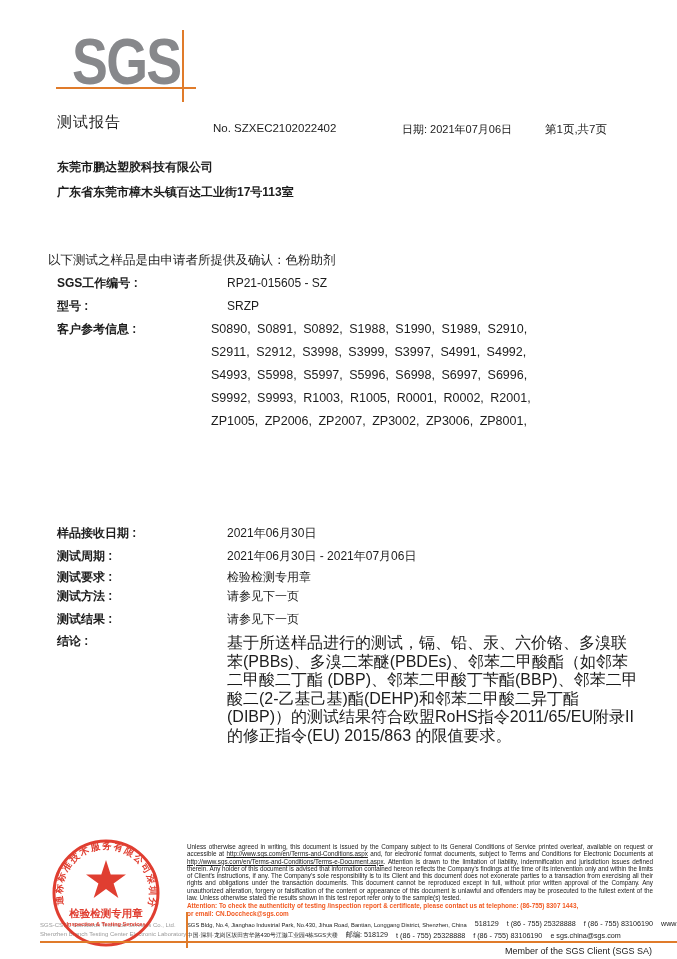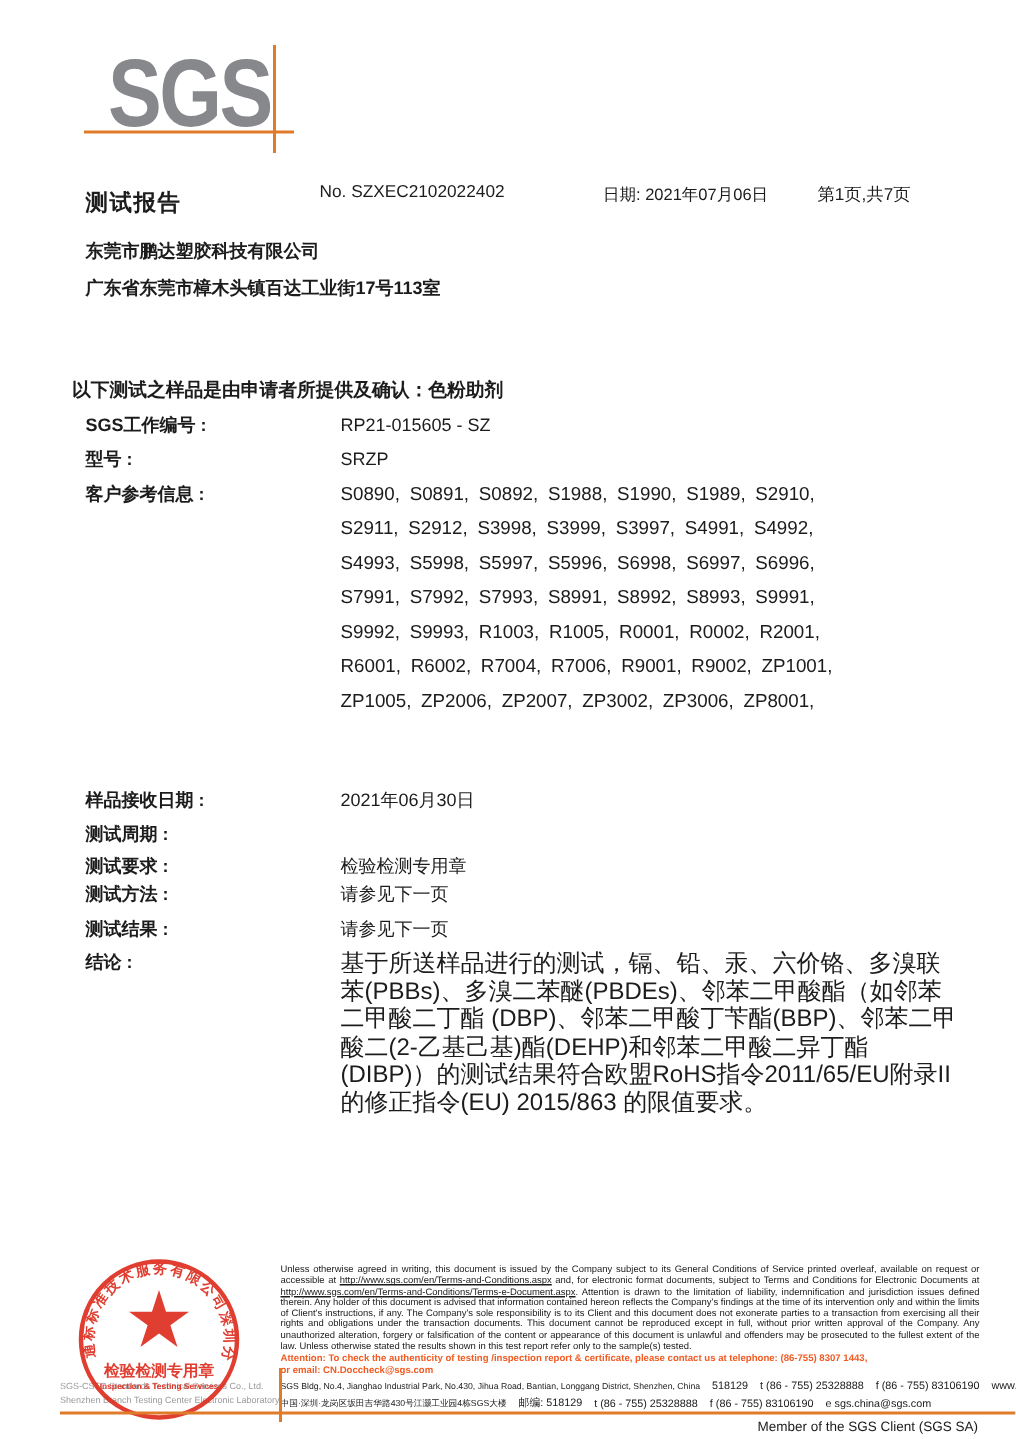--- a/index.html
+++ b/index.html
@@ -12,35 +12,35 @@
   .logo-text{
     position:absolute;left:72px;top:36px;
     font-family:"Liberation Sans",sans-serif;font-weight:bold;
     font-size:64px;line-height:52px;color:#87888b;letter-spacing:-2px;
     transform:scaleX(.84);transform-origin:left top;
   }
   .logo-hline{position:absolute;left:56px;top:87px;width:140px;height:2px;background:#e07b2a}
   .logo-vline{position:absolute;left:182px;top:30px;width:2px;height:72px;background:#e07b2a}
 
   
-  .hdr-title{position:absolute;left:57px;top:126px;font-size:15px;font-weight:bold;letter-spacing:1px}
+  .hdr-title{position:absolute;left:57px;top:113px;font-size:15px;font-weight:normal;letter-spacing:1px}
   .hdr-no{position:absolute;left:213px;top:122px;font-size:11.5px}
   .hdr-date{position:absolute;left:402px;top:122px;font-size:11px}
   .hdr-page{position:absolute;left:545px;top:122px;font-size:11.5px}
 
   
   .co-name{position:absolute;left:57px;top:159px;font-size:12px;font-weight:bold}
   .co-addr{position:absolute;left:57px;top:184px;font-size:12px;font-weight:bold}
 
   
-  .intro{position:absolute;left:48px;top:252px;font-size:12.5px;font-weight:bold}
+  .intro{position:absolute;left:48px;top:252px;font-size:12.5px;font-weight:normal}
   .row{position:absolute;left:57px;right:25px;font-size:12px;line-height:15px}
   .lbl{display:inline-block;font-weight:600}
   .val{position:absolute;left:170px;top:0;white-space:nowrap}
-  .codes{position:absolute;left:170px;top:0;font-size:12.5px;word-spacing:3px}
+  .codes{position:absolute;left:154px;top:0;font-size:12.5px;word-spacing:3px}
   .codes div{height:23px}
   .concl{position:absolute;left:170px;top:0;width:414px;white-space:normal;
          font-size:16px;line-height:18.6px}
 
   
   .gray-co{position:absolute;left:40px;color:#9a9a9a;font-size:6px;line-height:8px;z-index:1}
   .stamp{position:absolute;left:46px;top:833px;width:120px;height:120px;z-index:2;opacity:.9}
 
   .foot-right{position:absolute;left:187px;top:843px;width:466px;z-index:0}
   .disc{font-size:6.3px;line-height:7.3px;text-align:justify;color:#1a1a1a}
@@ -80,34 +80,33 @@
   <span class="lbl">型号 :</span>
   <span class="val">SRZP</span>
 </div>
 
 <div class="row" style="top:322px">
   <span class="lbl">客户参考信息 :</span>
   <div class="codes">
     <div>S0890, S0891, S0892, S1988, S1990, S1989, S2910,</div>
     <div>S2911, S2912, S3998, S3999, S3997, S4991, S4992,</div>
     <div>S4993, S5998, S5997, S5996, S6998, S6997, S6996,</div>
-    <div>S7991, S7992, S7993, S8991, S8992, S8993, S9991,</div>
     <div>S9992, S9993, R1003, R1005, R0001, R0002, R2001,</div>
-    <div>R6001, R6002, R7004, R7006, R9001, R9002, ZP1001,</div>
     <div>ZP1005, ZP2006, ZP2007, ZP3002, ZP3006, ZP8001,</div>
   </div>
 </div>
 
 <div class="row" style="top:526px">
   <span class="lbl">样品接收日期 :</span>
   <span class="val">2021年06月30日</span>
 </div>
 
 <div class="row" style="top:549px">
   <span class="lbl">测试周期 :</span>
+  <span class="val">2021年06月30日 - 2021年07月06日</span>
 </div>
 
 <div class="row" style="top:570px">
   <span class="lbl">测试要求 :</span>
   <span class="val">检验检测专用章</span>
 </div>
 
 <div class="row" style="top:589px">
   <span class="lbl">测试方法 :</span>
   <span class="val">请参见下一页</span>

